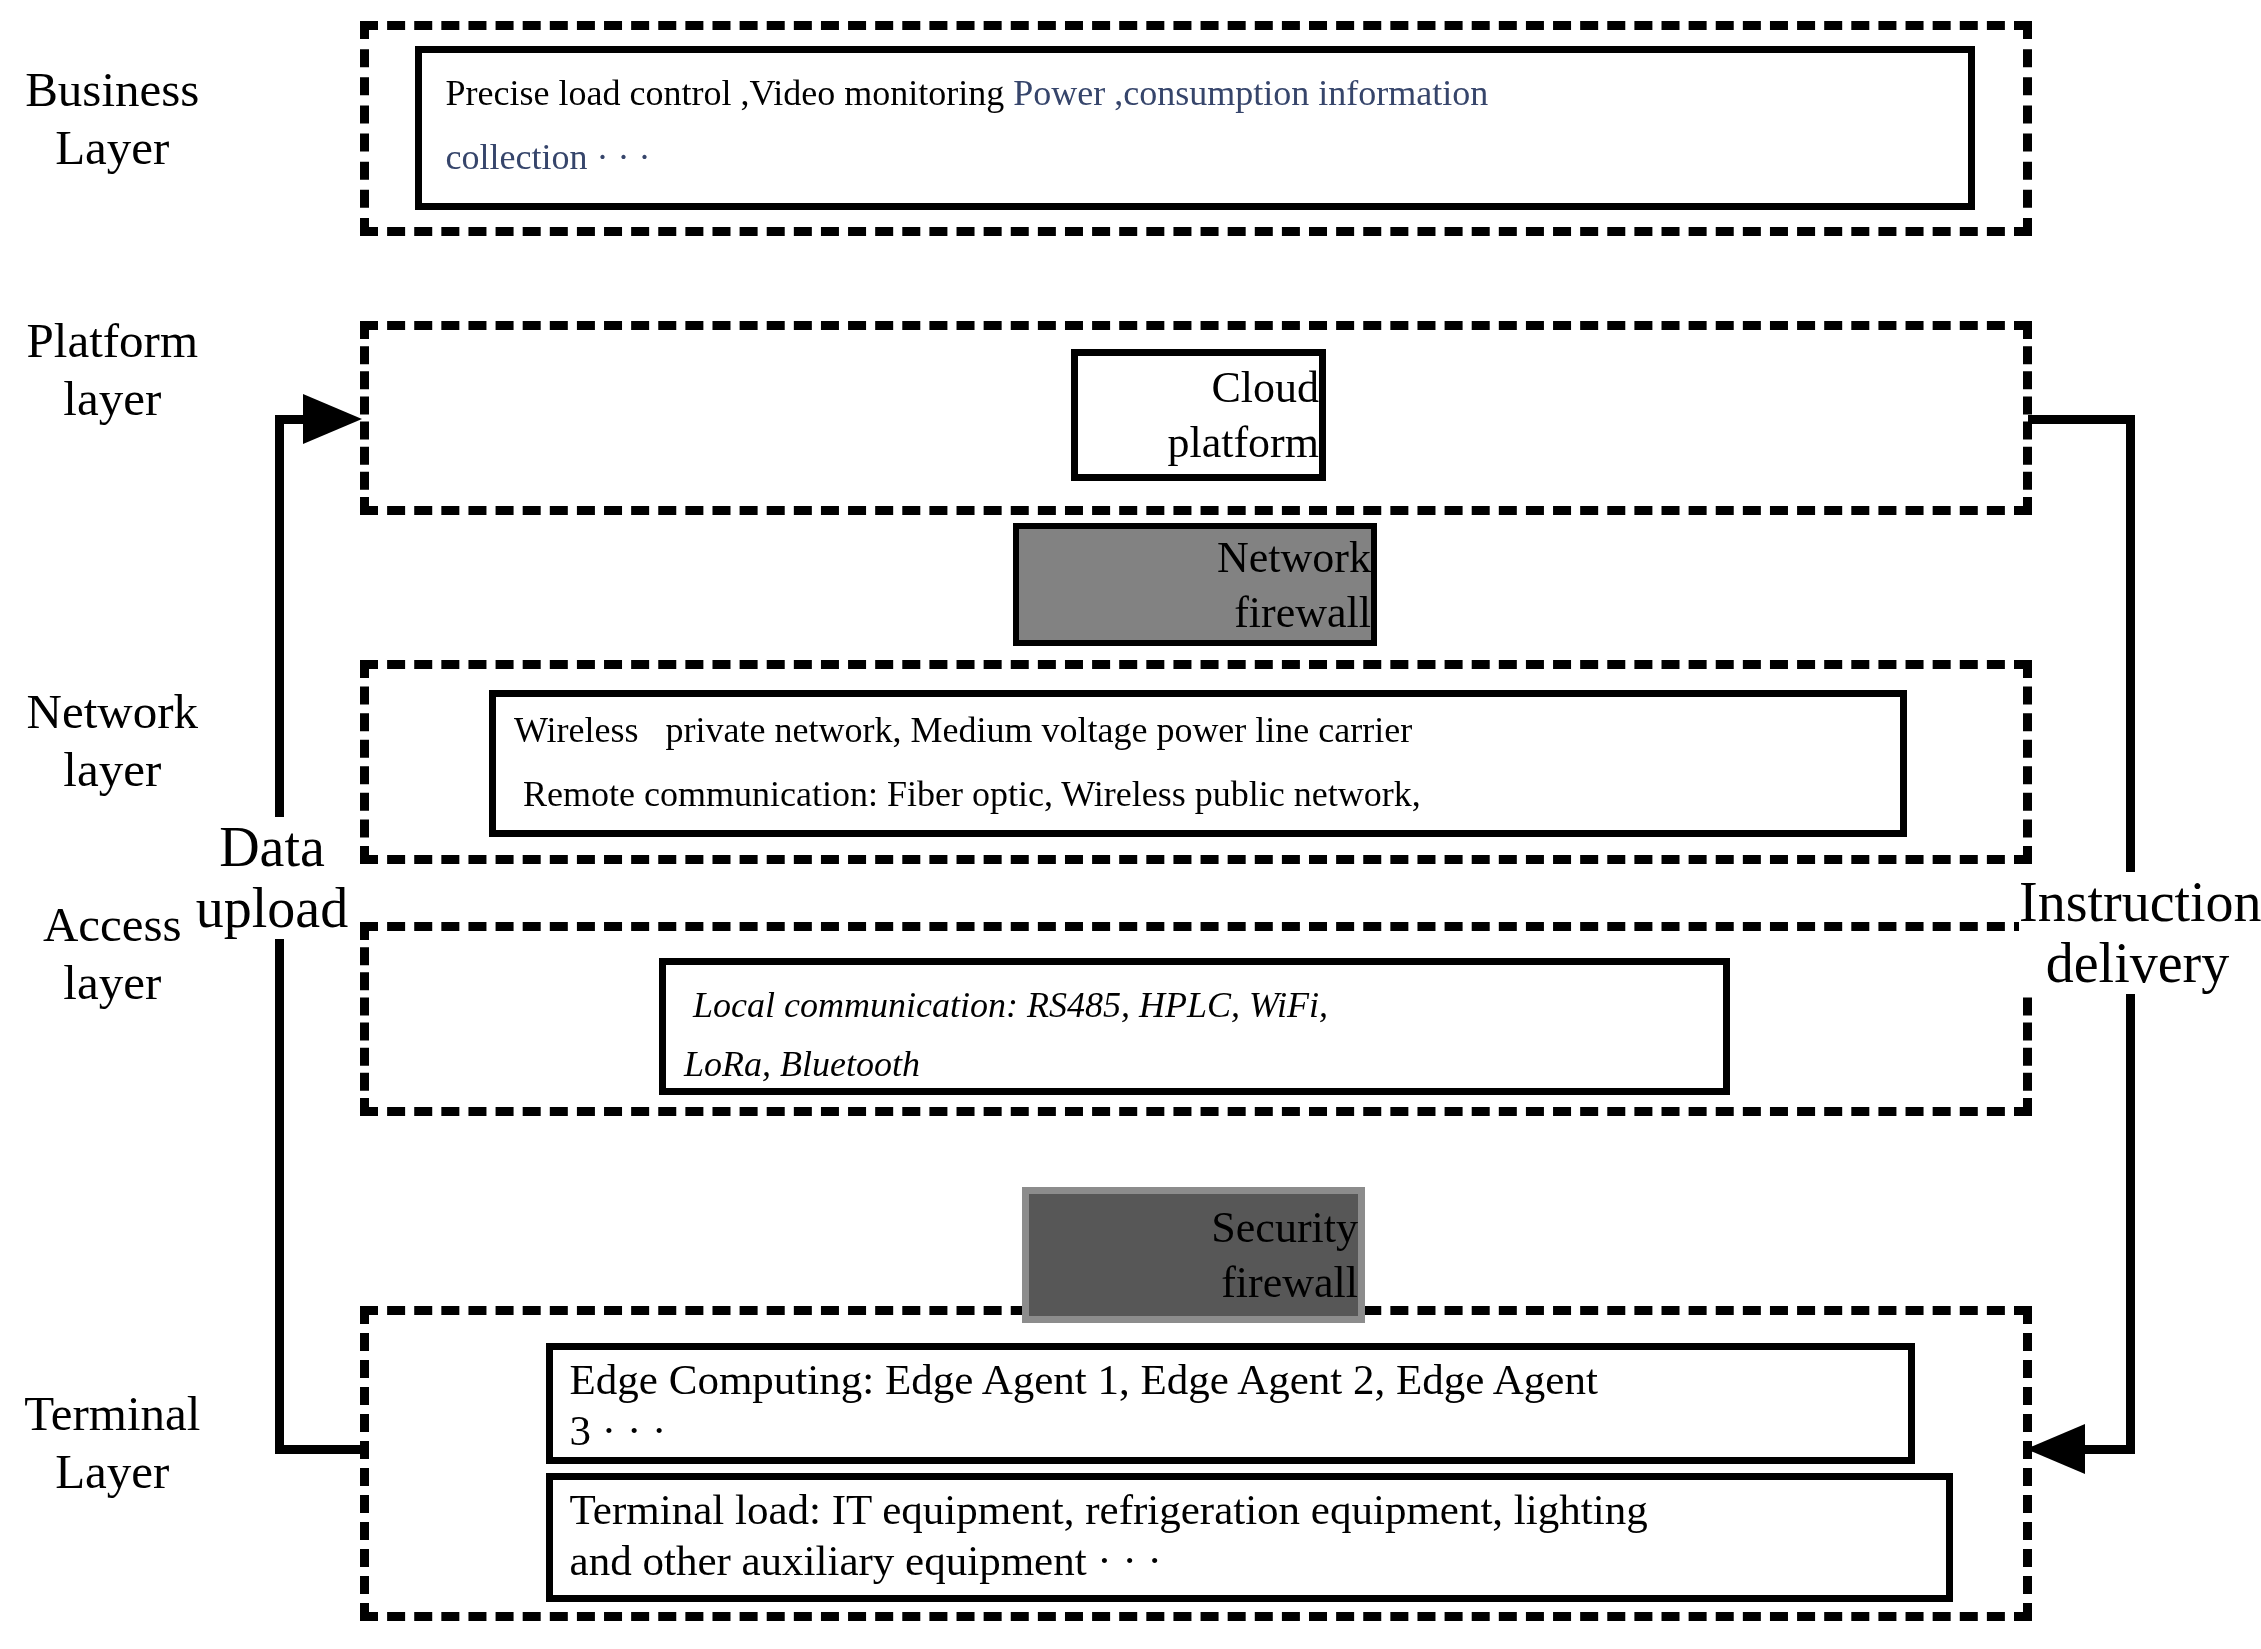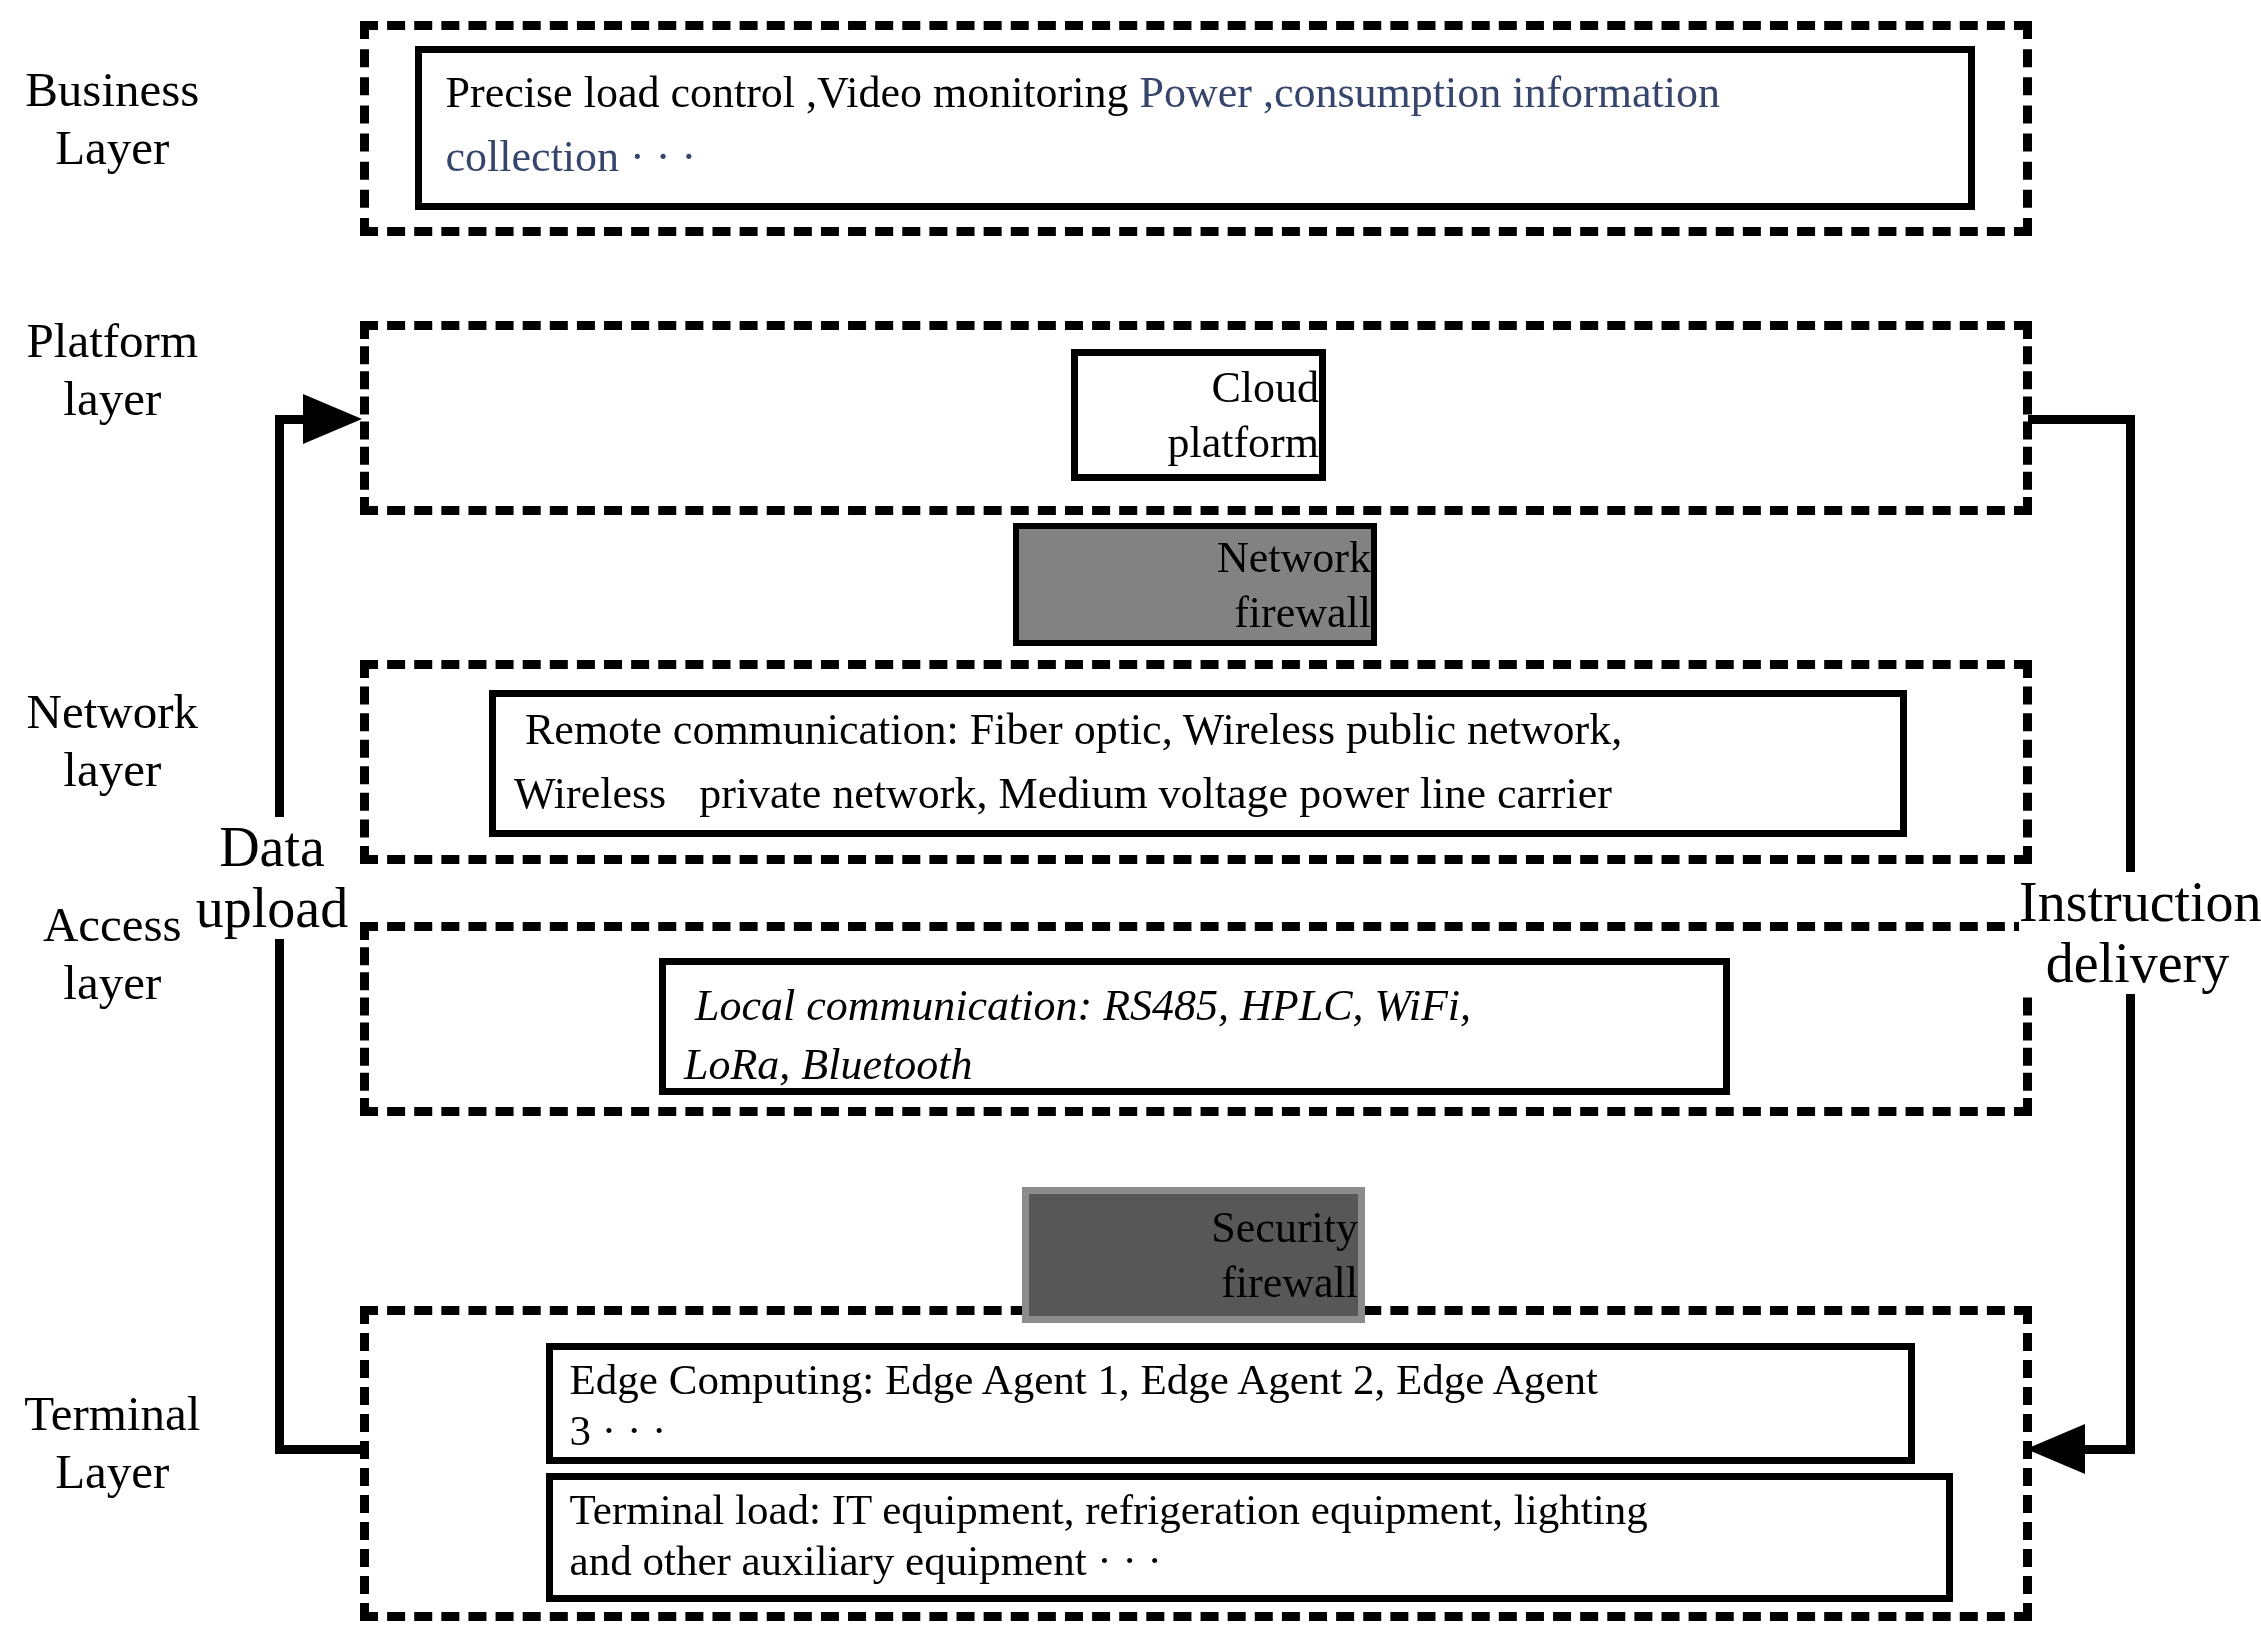--- a/index.html
+++ b/index.html
@@ -20,21 +20,21 @@
     background:transparent;
   }
   
   .cbox{
     position:absolute;
     border:7.6px solid #000;
     box-sizing:border-box;
     background:#fff;
   }
   .btext{
-    font-size:44px;
+    font-size:36px;
     line-height:64px;
     padding:8.3px 7px 0 23.6px;
   }
   .pre{white-space:pre;}
   .hl{color:#36456b;}
   .tight{font-size:43px;line-height:51px;padding-top:4.2px;}
   .mid{line-height:59px;padding-top:11px;font-style:italic;}
   
   .centerbox{
     position:absolute;
@@ -122,22 +122,22 @@
     <div>platform</div>
   </div>
 
   <div class="centerbox" id="network-firewall-box" style="left:1013px;top:523px;width:364px;height:123px;">
     <div>Network</div>
     <div>firewall</div>
   </div>
 
   <div class="cbox" style="left:489px;top:690px;width:1418px;height:147px;">
     <div class="btext" style="padding-left:18px;padding-top:1.4px;">
+      <div class="pre">Wireless   private network, Medium voltage power line carrier</div>
       <div class="pre"> Remote communication: Fiber optic, Wireless public network,</div>
-      <div class="pre">Wireless   private network, Medium voltage power line carrier</div>
     </div>
   </div>
 
   <div class="cbox" style="left:659px;top:958px;width:1071px;height:137px;">
     <div class="btext mid" style="padding-left:18px;">
       <div class="pre"> Local communication: RS485, HPLC, WiFi,</div>
       <div class="pre">LoRa, Bluetooth</div>
     </div>
   </div>
 

